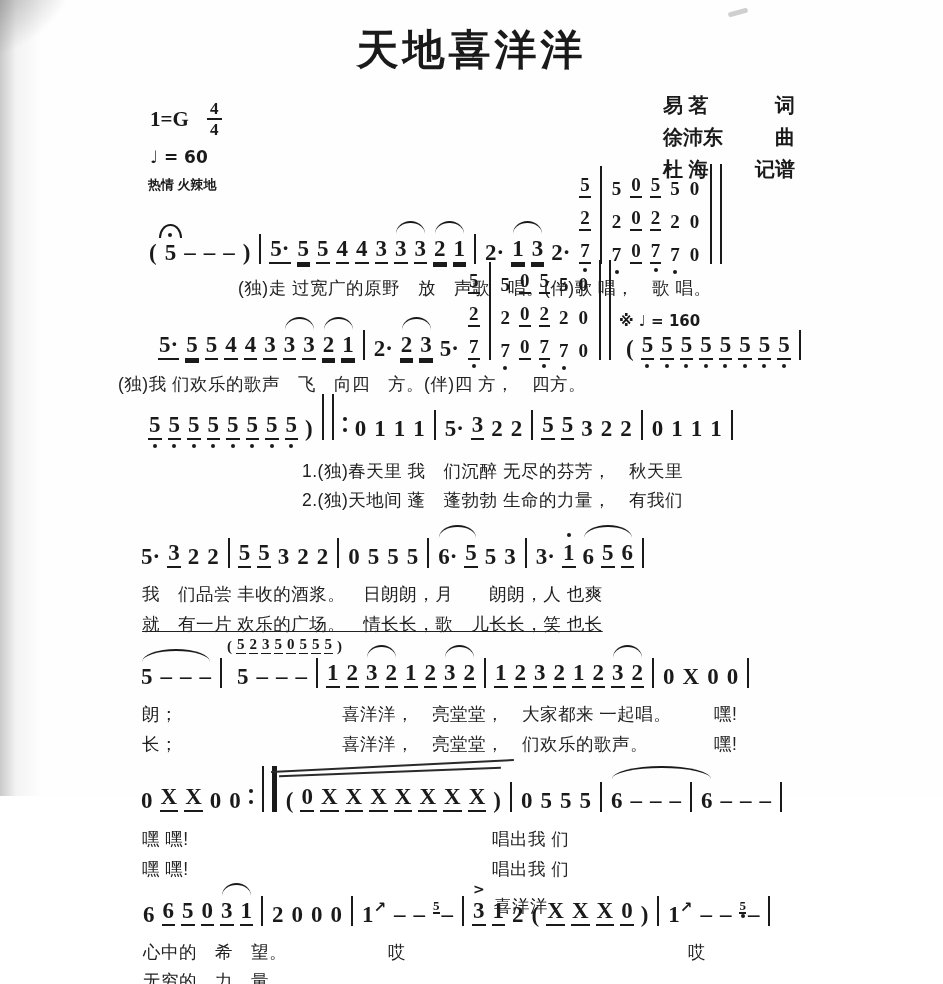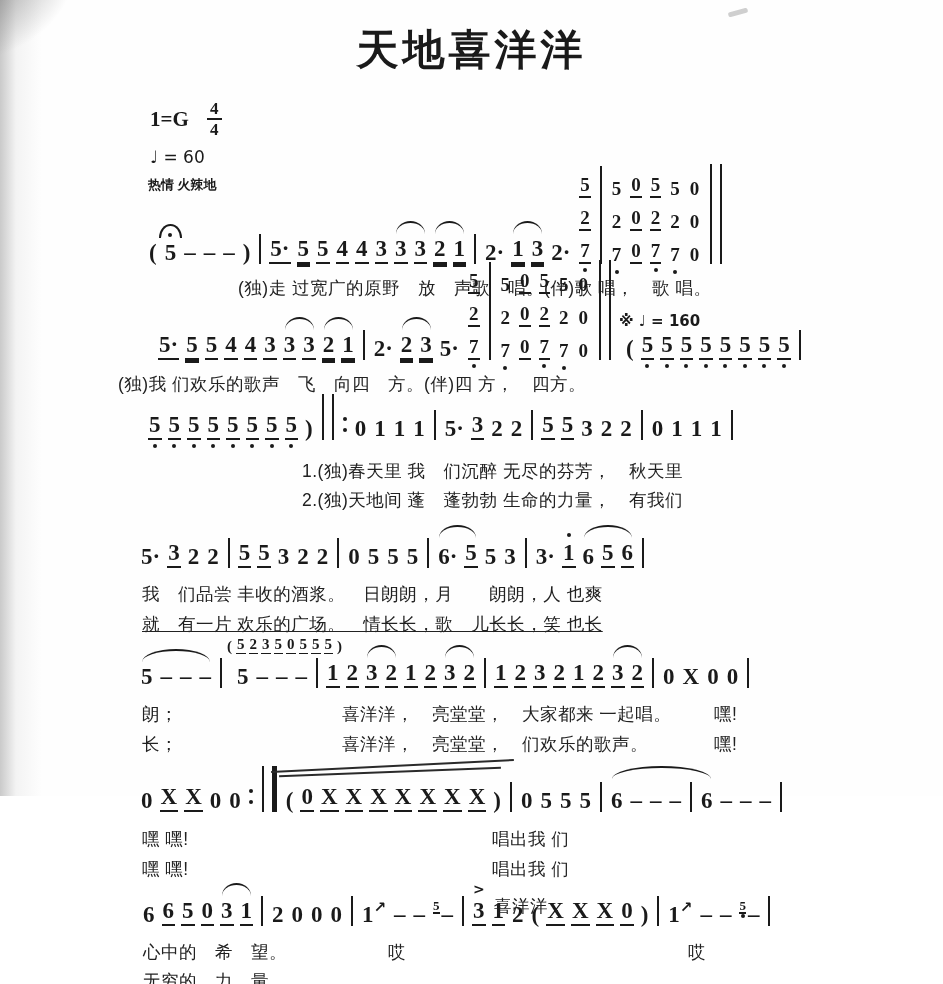--- a/index.html
+++ b/index.html
@@ -10,21 +10,21 @@
     background:
       radial-gradient(150px 130px at -40px -40px, rgba(95,95,95,.8), rgba(130,130,130,.3) 55%, rgba(200,200,200,0) 78%),
       linear-gradient(to right, rgba(150,150,150,.5), rgba(205,205,205,.22) 16px, rgba(255,255,255,0) 42px);}
   .title{position:absolute;top:22px;left:0;width:100%;text-align:center;
          font-size:42px;font-weight:900;letter-spacing:4px;}
   .keysig{position:absolute;left:150px;top:100px;display:flex;align-items:center;gap:18px;
           font:700 21px "Liberation Serif",serif;}
   .meter{display:inline-flex;flex-direction:column;align-items:center;line-height:1;
          font-size:17px;font-weight:700;}
   .meter .fline{width:15px;height:2px;background:#1a1a1a;margin:1px 0;}
-  .tempo{position:absolute;left:150px;top:147px;font-size:17px;font-weight:400;
+  .tempo{position:absolute;left:150px;top:147px;font-size:17px;font-weight:700;
          font-family:"DejaVu Sans",sans-serif;}
   .expression{position:absolute;left:148px;top:176px;font-size:13px;font-weight:700;}
   .credits{position:absolute;left:663px;top:92px;width:132px;display:flex;
            flex-direction:column;gap:5px;font-size:20px;font-weight:600;}
   .credit-row{display:flex;justify-content:space-between;}
 
   .system{position:absolute;display:flex;align-items:flex-end;gap:6px;height:40px;}
   .note{position:relative;display:inline-block;font:700 23px "Liberation Serif",serif;
         line-height:1;padding:0 1px;}
   .u1{border-bottom:2px solid #1a1a1a;padding-bottom:2px;}
@@ -89,20 +89,34 @@
     <span>1=G</span>
     <span class="meter">
       <span>4</span>
       <span class="fline"></span>
       <span>4</span>
     </span>
   </div>
 
   <div class="tempo">♩ = 60</div>
   <div class="expression">热情 火辣地</div>
+  <div class="credits" id="credits">
+      <div class="credit-row">
+        <span>易 茗</span>
+        <span>词</span>
+      </div>
+      <div class="credit-row">
+        <span>徐沛东</span>
+        <span>曲</span>
+      </div>
+      <div class="credit-row">
+        <span>杜 海</span>
+        <span>记谱</span>
+      </div>
+    </div>
 
   <div id="score">
       <div class="system" style="left: 148px; top: 224px;">
         <span class="note">(</span>
         <span class="note fer">5<span class="dot-hi"></span></span>
         <span class="note">–</span>
         <span class="note">–</span>
         <span class="note">–</span>
         <span class="note">)</span>
         <span class="vb"></span>

